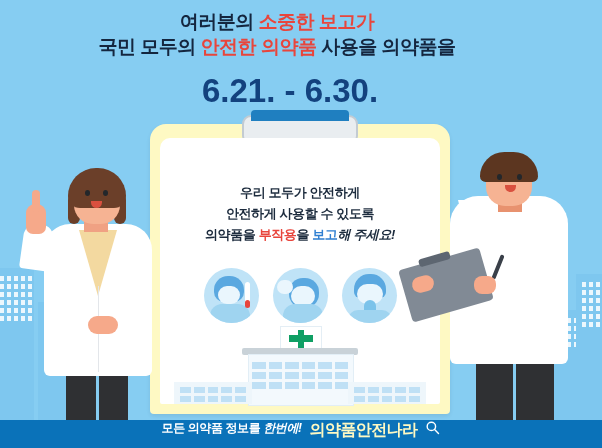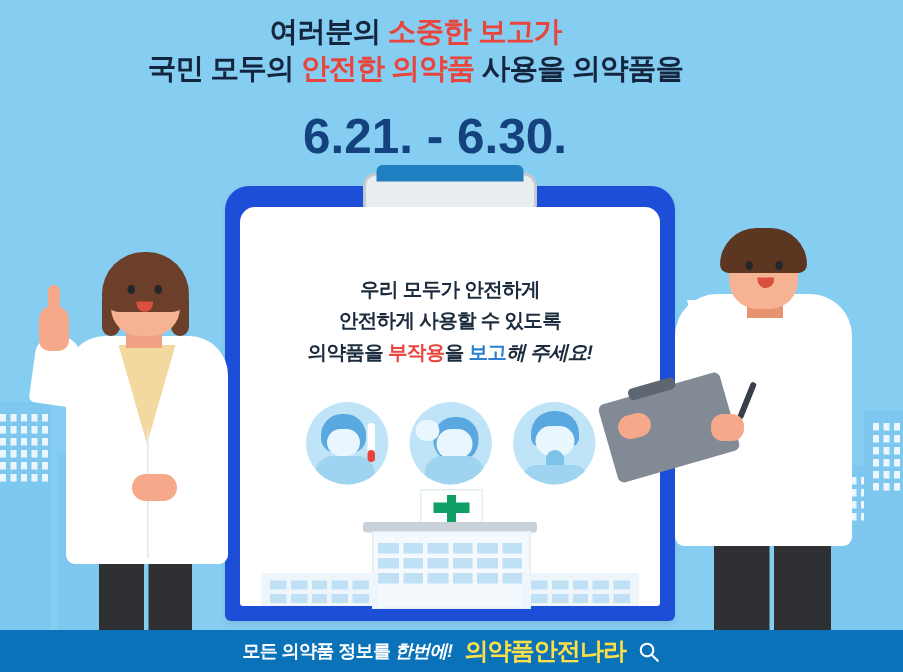--- a/index.html
+++ b/index.html
@@ -56,21 +56,21 @@
     font-weight: 700;
     font-size: 33px;
     letter-spacing: 0px;
   }
 
   
   .clipboard {
     position: absolute;
     left: 150px; top: 124px;
     width: 300px; height: 290px;
-    background: #1d4ed8;
+    background: #fef9c3;
     border-radius: 16px 16px 4px 4px;
     box-shadow: 0 2px 4px rgba(0,0,0,.08);
   }
   .clip-metal {
     position: absolute;
     left: 50%; top: -9px;
     transform: translateX(-50%);
     width: 112px; height: 26px;
     background: #e9edf0;
     border: 2px solid #c3cbd2;
@@ -272,28 +272,28 @@
   }
   .dr-arm {
     position:absolute; right:98px; bottom:136px; width:26px; height:56px;
     background:#ffffff; border-radius:12px; transform:rotate(14deg);
   }
 
   
   .bottom-bar {
     position:absolute; left:0; bottom:0; width:602px; height:28px;
     background:#0a72b9;
-    display:flex; align-items:center; justify-content:center; gap:8px;
+    display:flex; align-items:flex-start; justify-content:center; gap:8px;
   }
   .bb-tag {
     color:#ffffff; font-size:12px; font-weight:700; letter-spacing:-0.4px;
   }
   .bb-tag .bb-it { font-style:italic; }
   .bb-brand {
-    color:#fde047; font-size:16px; font-weight:700; letter-spacing:-0.6px;
+    color:#fef9c3; font-size:16px; font-weight:700; letter-spacing:-0.6px;
   }
   .bb-search { width:15px; height:15px; display:block; }
 </style>
 </head>
 <body>
 
 <div id="banner">
 
   <div class="bg-city">
     <div class="bldg" style="left:-6px; width:40px; height:152px;">

